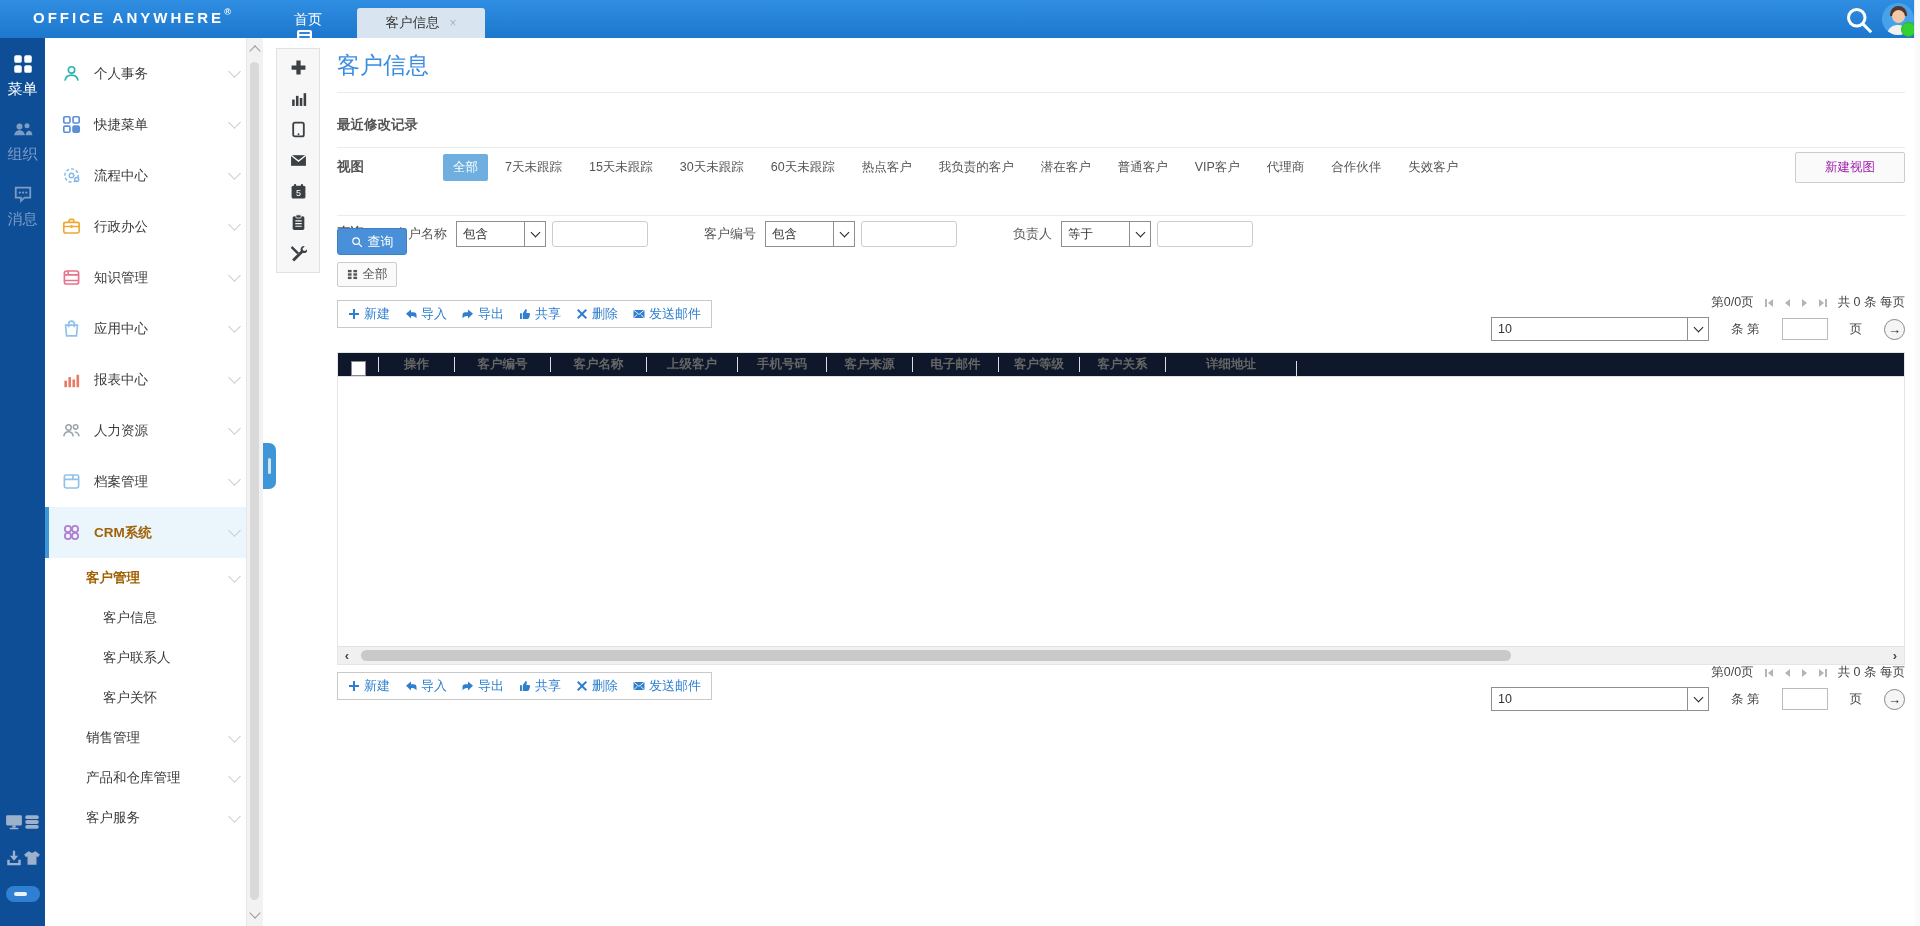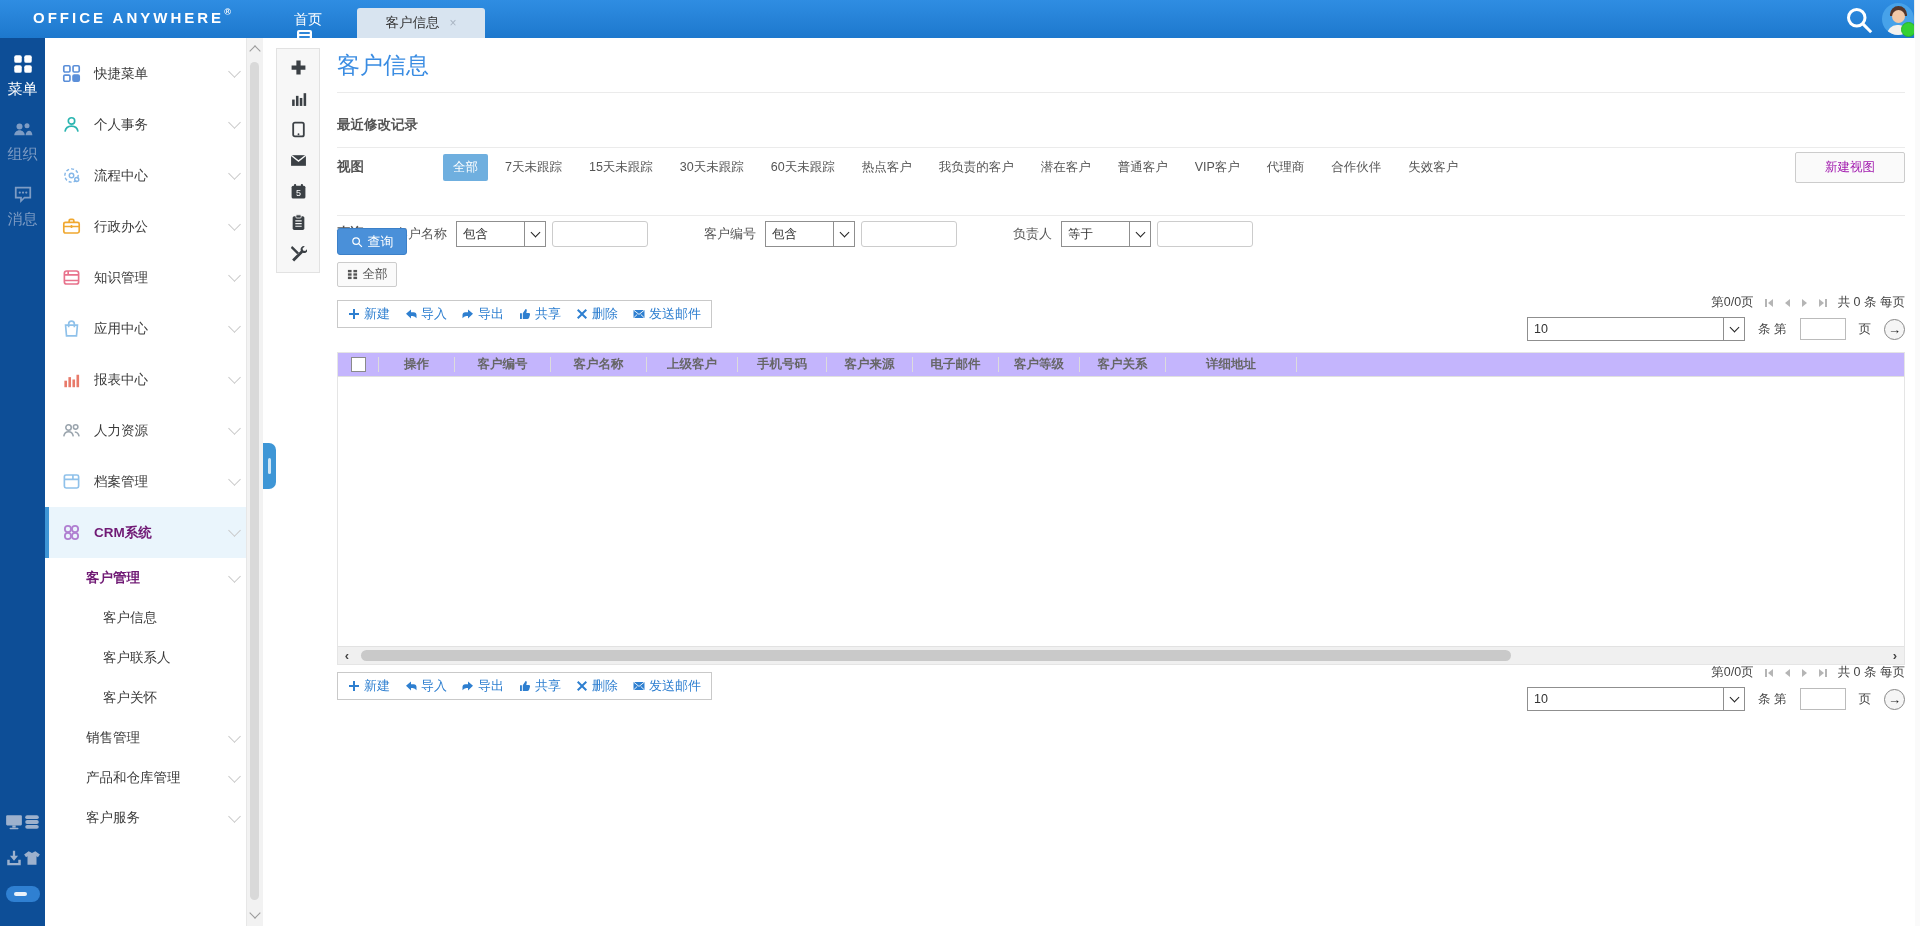--- a/index.html
+++ b/index.html
@@ -38,21 +38,21 @@
   .rail-pill:after{content:"";position:absolute;left:8px;top:6px;width:13px;height:4px;background:#eaf2fa;border-radius:2px;}
   
   .sidebar{position:absolute;top:38px;left:45px;bottom:0;width:218px;background:#fff;}
   .side-items{position:absolute;top:10px;left:0;right:16px;}
   .side-item{display:flex;align-items:center;height:51px;padding:0 8px 0 17px;font-size:13.5px;color:#3a3a3a;cursor:pointer;position:relative;}
   .side-item .ic{width:19px;height:19px;margin-right:13px;color:var(--ic,#888);flex:none;}
   .side-item.lv1{height:40px;padding-left:41px;}
   .side-item.lv2{height:40px;padding-left:58px;}
   .side-item.active{background:#eaf5fc;}
   .side-item.active:before{content:"";position:absolute;left:0;top:0;bottom:0;width:4px;background:#3f96d6;}
-  .side-item.active,.side-item.blue{color:#701a75;}
+  .side-item.active,.side-item.blue{color:#a16207;}
   .side-item.bold{font-weight:bold;}
   .chev-slot{margin-left:auto;width:8px;height:8px;flex:none;}
   .chev-slot.chev{border-right:1.5px solid #c9c9c9;border-bottom:1.5px solid #c9c9c9;transform:rotate(45deg);margin-top:-4px;}
   .side-scroll{position:absolute;top:0;right:0;bottom:0;width:16px;background:#f2f2f2;border-left:1px solid #e7e7e7;}
   .ss-thumb{position:absolute;top:24px;bottom:26px;left:3px;width:9px;background:#d9d9d9;border-radius:5px;cursor:pointer;}
   .ss-up,.ss-down{position:absolute;left:4px;width:7px;height:7px;border-right:1.6px solid #9a9a9a;border-bottom:1.6px solid #9a9a9a;cursor:pointer;}
   .ss-up{top:9px;transform:rotate(-135deg);}
   .ss-down{bottom:9px;transform:rotate(45deg);}
   .side-handle{position:absolute;left:263px;top:443px;width:13px;height:46px;background:#3e96d6;border-radius:0 7px 7px 0;cursor:pointer;z-index:5;}
   .side-handle:after{content:"";position:absolute;left:5px;top:15px;width:3px;height:16px;background:#cfe6f6;border-radius:2px;}
@@ -97,28 +97,28 @@
   .ab-btn{display:inline-flex;align-items:center;gap:4px;color:#2e7fd0;font-size:13px;cursor:pointer;white-space:nowrap;}
   .ab-ic{width:12px;height:12px;display:inline-block;}
   .pager{left:auto!important;width:680px;}
   .pg1{top:256px;} .pg2{top:626px;}
   .pg-line1{display:flex;justify-content:flex-end;align-items:center;gap:3px;font-size:12.5px;color:#444;}
   .pg-nav{display:flex;align-items:center;gap:12px;margin:0 8px;}
   .pgn{display:flex;align-items:center;gap:1px;cursor:pointer;}
   .t-l{width:0;height:0;border:4px solid transparent;border-right:5px solid #b5b5b5;border-left:none;}
   .t-r{width:0;height:0;border:4px solid transparent;border-left:5px solid #b5b5b5;border-right:none;}
   .vbar{width:2px;height:8px;background:#b5b5b5;}
-  .pg-line2{display:flex;justify-content:flex-end;align-items:center;gap:13px;margin-top:6px;font-size:12.5px;color:#444;}
+  .pg-line2{display:flex;justify-content:flex-end;align-items:center;gap:22px;margin-top:6px;font-size:12.5px;color:#444;}
   .pp-select{width:218px;height:24px;}
   .pg-input{width:44px;height:20px;border:1px solid #bbb;background:#fff;display:inline-block;}
   .pg-go{width:21px;height:21px;border:1px solid #888;border-radius:50%;background:#f5f5f5;text-align:center;line-height:19px;
          font-size:13px;color:#222;cursor:pointer;box-sizing:border-box;}
   
   .table{top:314px;height:313px;border:1px solid #e5e5e5;box-sizing:border-box;}
-  .thead{display:flex;align-items:center;height:23px;background:#c4b5fd;border-bottom:1px solid #e0e0e0;}
+  .thead{display:flex;align-items:flex-end;height:23px;background:#0f172a;border-bottom:1px solid #e0e0e0;}
   .th-check{width:40px;display:flex;justify-content:center;border-left:none;}
   .checkbox{width:13px;height:13px;border:1px solid #8a8a8a;background:#fff;cursor:pointer;}
   .th-list{display:flex;align-items:center;height:100%;}
   .th{font-size:12.5px;color:#666;font-weight:bold;text-align:center;border-left:1px solid #dcdcdc;cursor:pointer;
       display:flex;align-items:center;justify-content:center;height:15px;}
   .th-flex{flex:1;border-left:1px solid #dcdcdc;height:15px;}
   .tbody{height:253px;background:#fff;}
   .hscroll{position:absolute;left:0;right:0;bottom:0;height:17px;background:#f0f0f0;border-top:1px solid #e2e2e2;
            display:flex;align-items:center;}
   .hs-arrow{width:18px;text-align:center;color:#444;font-size:13px;font-weight:bold;cursor:pointer;line-height:15px;}
@@ -207,41 +207,41 @@
           </svg></span><span class="rail-bic"><svg viewBox="0 0 16 16" fill="currentColor">
             <path d="M5 2l3 1.6L11 2l4 2.8-1.7 2.6-1.3-.9V14H4V6.5l-1.3.9L1 4.8z"></path>
           </svg></span></div>
     <div class="rail-pill"></div>
   </div>
 </div>
 
 <div class="sidebar">
   <div class="side-items">
 
+      <div class="side-item" style="--ic: #2ab5b0;">
+        <span class="ic">
+          <svg viewBox="0 0 16 16" fill="none" stroke="currentColor" stroke-width="1.4">
+            <circle cx="8" cy="5" r="2.7"></circle>
+            <path d="M2.5 14c.5-3.1 2.8-4.7 5.5-4.7s5 1.6 5.5 4.7"></path>
+          </svg>
+        </span>
+        <span class="s-label">个人事务</span>
+        <span class="chev-slot chev"></span>
+      </div>
+
       <div class="side-item" style="--ic: #5b8fd9;">
         <span class="ic">
           <svg viewBox="0 0 16 16" fill="none" stroke="currentColor" stroke-width="1.4">
             <rect x="1.5" y="1.5" width="5.2" height="5.2" rx="1"></rect>
             <rect x="9.3" y="1.5" width="5.2" height="5.2" rx="1"></rect>
             <rect x="1.5" y="9.3" width="5.2" height="5.2" rx="1"></rect>
             <rect x="9.3" y="9.3" width="5.2" height="5.2" rx="1" fill="currentColor"></rect>
           </svg>
         </span>
         <span class="s-label">快捷菜单</span>
-        <span class="chev-slot chev"></span>
-      </div>
-
-      <div class="side-item" style="--ic: #2ab5b0;">
-        <span class="ic">
-          <svg viewBox="0 0 16 16" fill="none" stroke="currentColor" stroke-width="1.4">
-            <circle cx="8" cy="5" r="2.7"></circle>
-            <path d="M2.5 14c.5-3.1 2.8-4.7 5.5-4.7s5 1.6 5.5 4.7"></path>
-          </svg>
-        </span>
-        <span class="s-label">个人事务</span>
         <span class="chev-slot chev"></span>
       </div>
 
       <div class="side-item" style="--ic: #85b7e8;">
         <span class="ic">
           <svg viewBox="0 0 16 16" fill="none" stroke="currentColor" stroke-width="1.2">
             <circle cx="8" cy="8" r="5.6" stroke-dasharray="2.6 1.7"></circle>
             <circle cx="8" cy="8" r="1.9"></circle>
             <circle cx="12.4" cy="11.4" r="1.7"></circle>
           </svg>

